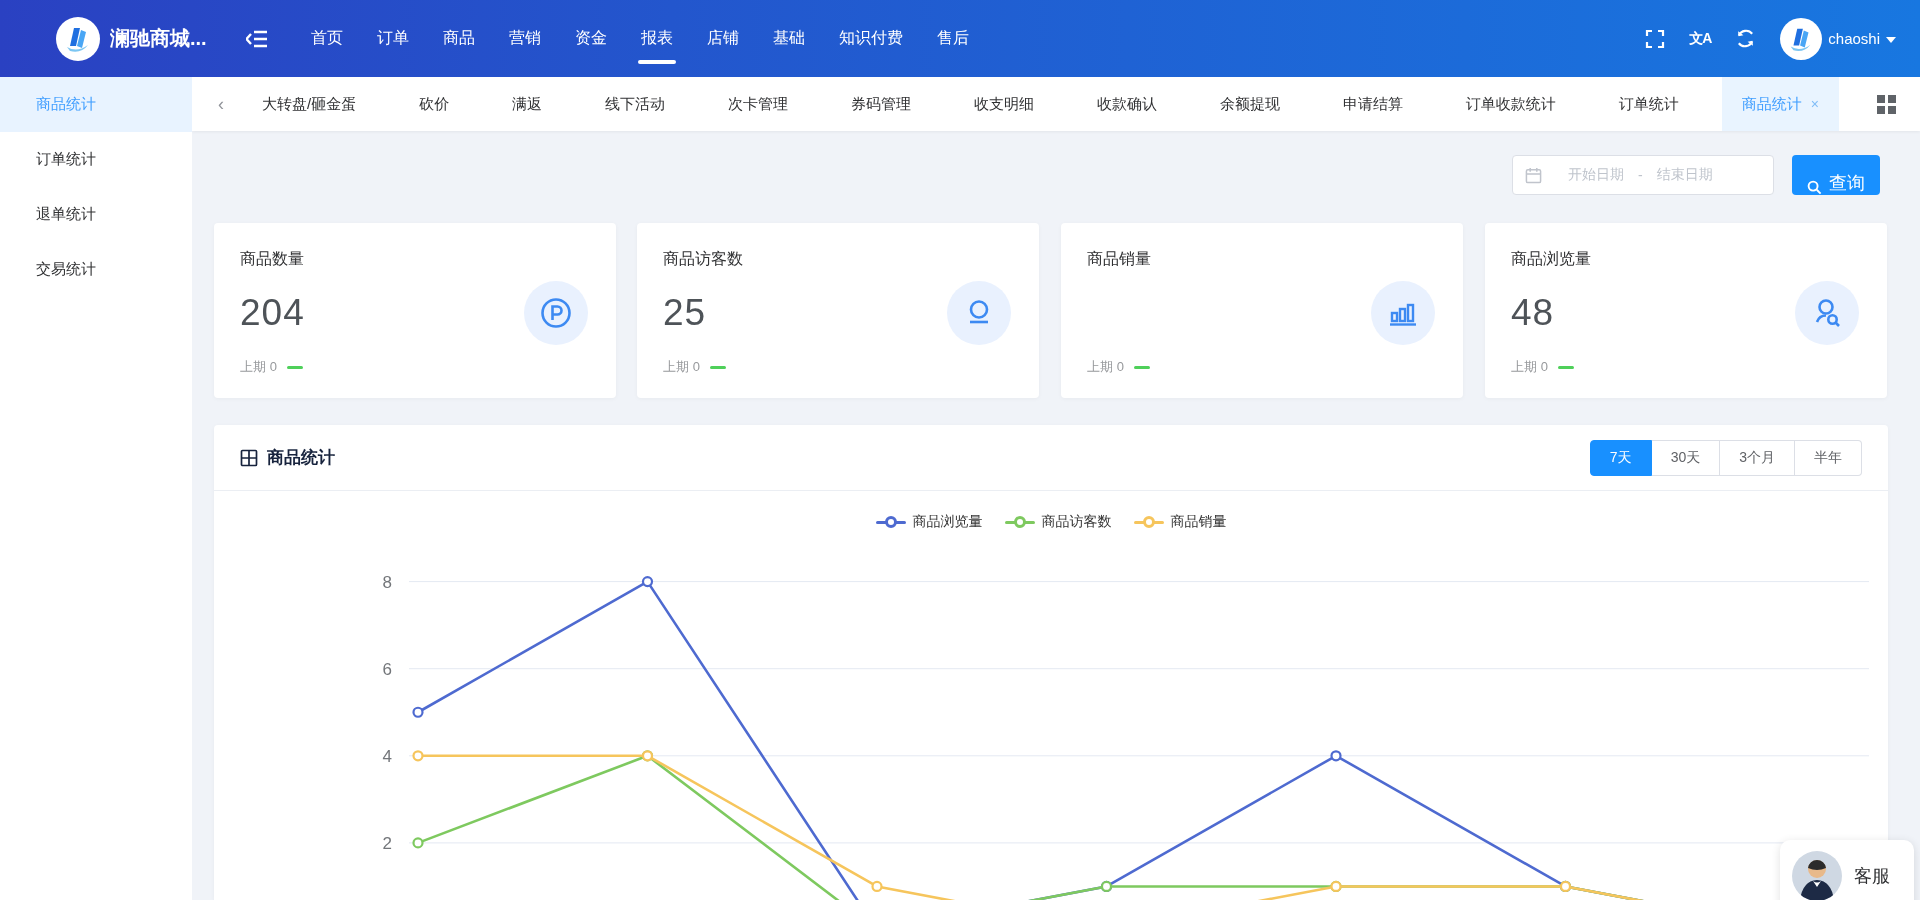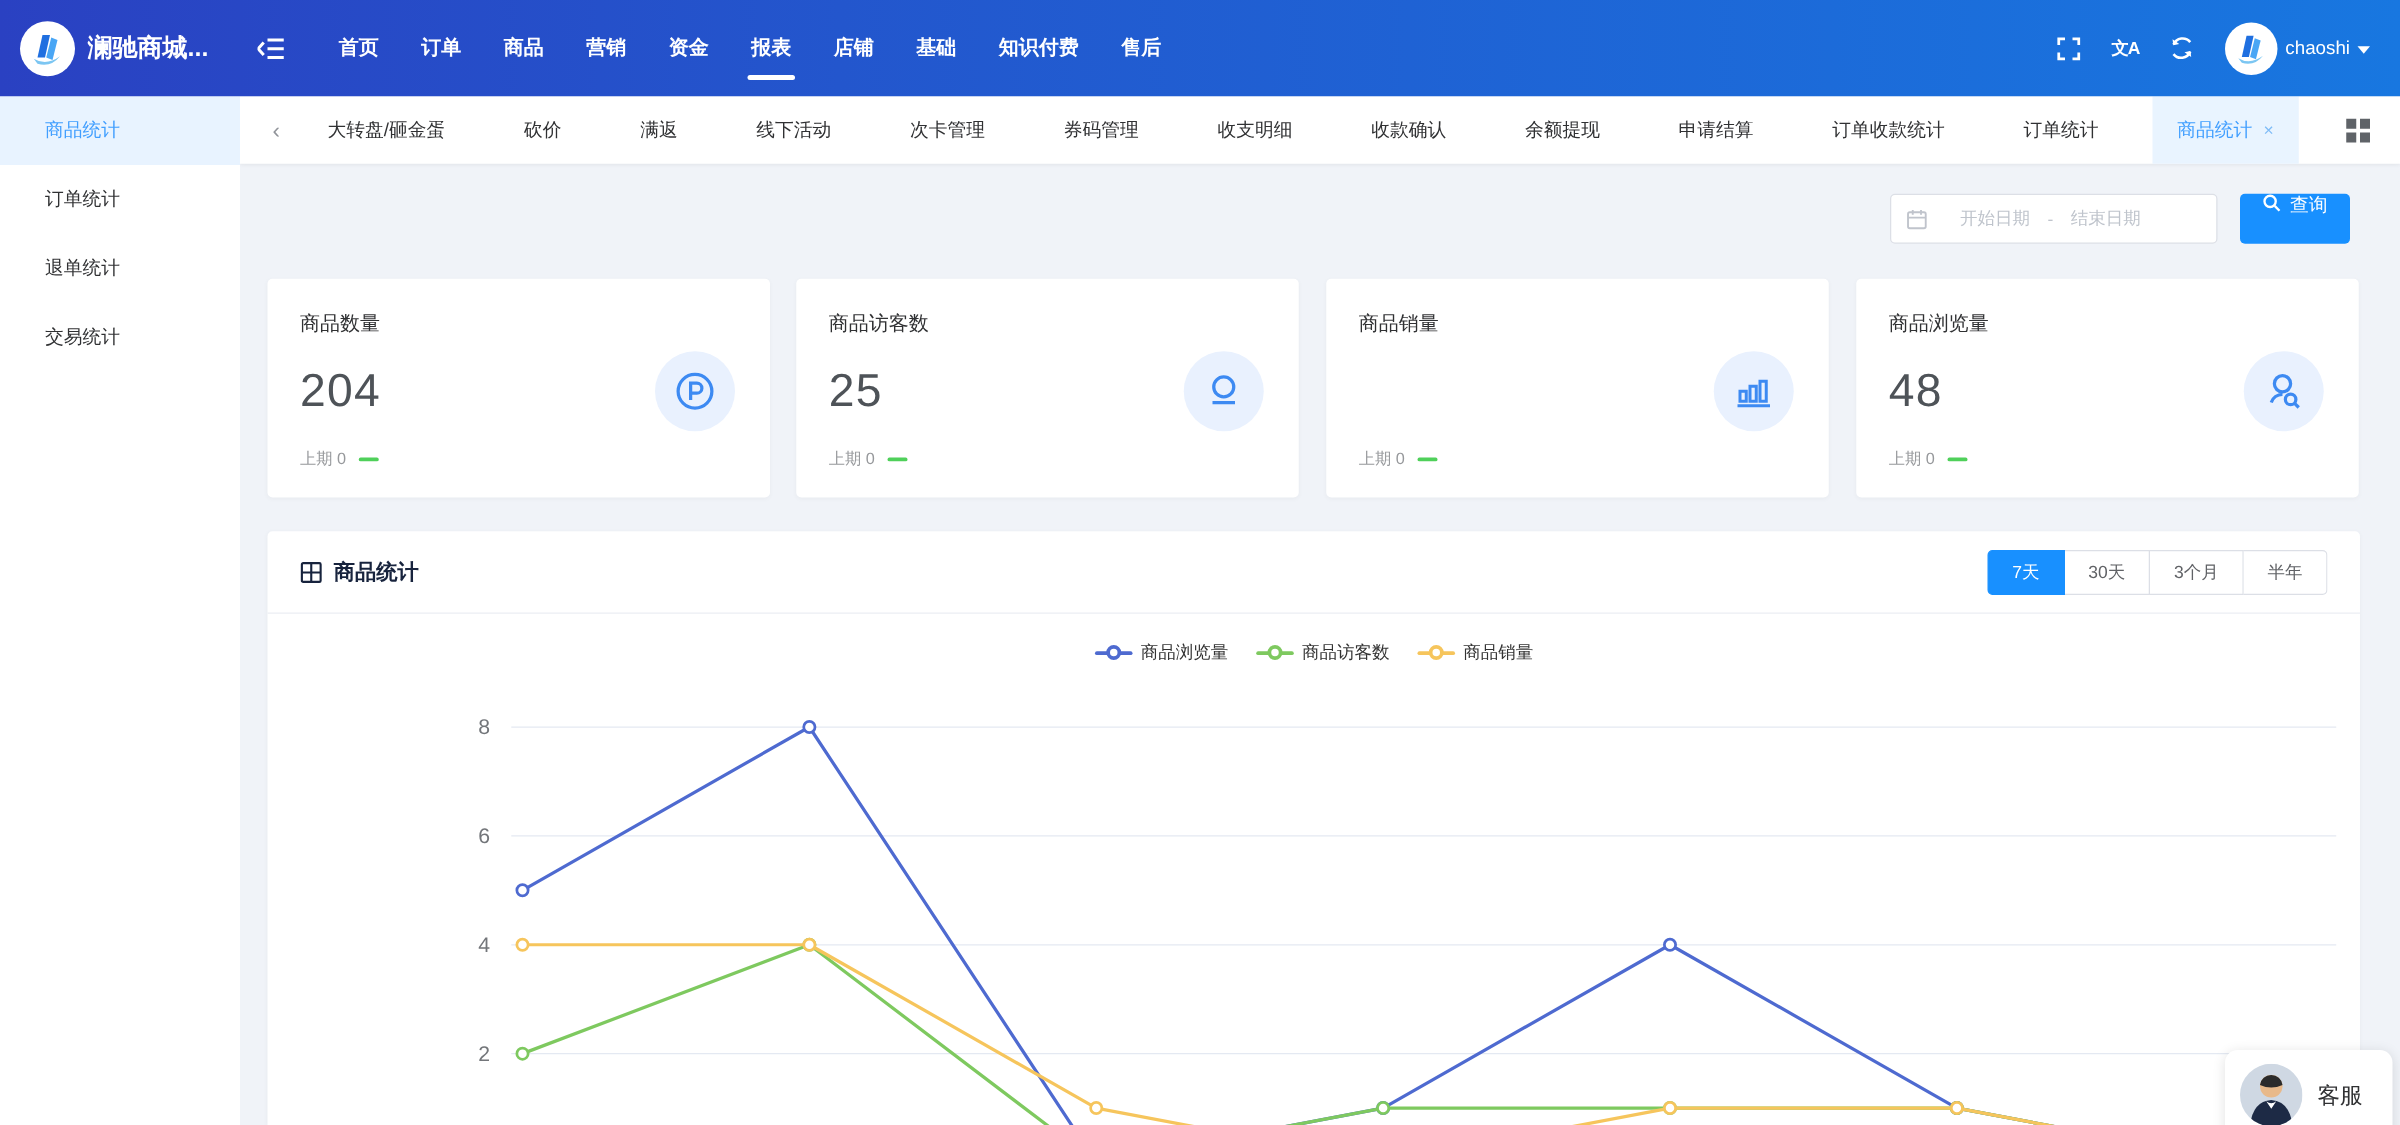--- a/index.html
+++ b/index.html
@@ -4,29 +4,29 @@
 <style>
   * { margin:0; padding:0; box-sizing:border-box; }
   html,body { width:1920px; height:900px; overflow:hidden; background:#f0f3f8;
               font-family:"Liberation Sans","DejaVu Sans",sans-serif; }
   .page { position:relative; width:1920px; height:900px; overflow:hidden; }
 
   
   .navbar { position:absolute; top:0; left:0; width:1920px; height:77px;
             background:linear-gradient(90deg,#2a41c2 0%,#2356cd 35%,#1877e0 100%);
             display:flex; align-items:center; color:#fff; z-index:30; }
-  .brand { display:flex; align-items:center; width:196px; padding-left:16px; }
+  .brand { display:flex; align-items:center; width:196px; padding-left:16px;margin-left:40px; }
   .logo-circle { width:44px; height:44px; border-radius:50%; background:#fff;
                  display:flex; align-items:center; justify-content:center; flex:0 0 44px; }
   .brand-name { font-size:20px; font-weight:bold; margin-left:10px; white-space:nowrap;
                 overflow:hidden; }
   .fold-icon { margin:0 26px 0 10px; cursor:pointer; display:flex; }
   .nav-menu { display:flex; align-items:center; height:100%; }
   .nav-item { position:relative; height:100%; display:flex; align-items:center;
-              padding:16px 17px; font-size:16px; font-weight:bold; cursor:pointer; }
+              padding:16px 17px; font-size:16px; font-weight:normal; cursor:pointer; }
   .nav-item.active::after { content:""; position:absolute; left:50%; transform:translateX(-50%);
               bottom:13px; width:38px; height:4px; background:#fff; border-radius:2px; }
   .nav-right { margin-left:auto; display:flex; align-items:center; gap:24px; padding-right:24px; }
   .nav-icon { cursor:pointer; display:flex; align-items:center; }
   .trans-icon { font-size:14px; font-weight:bold; letter-spacing:-1px;text-align:right; }
   .avatar-circle { width:42px; height:42px; border-radius:50%; background:#fff;
                    display:flex; align-items:center; justify-content:center; }
   .user { display:flex; align-items:center; gap:6px; cursor:pointer; font-size:15px; }
   .caret-down { width:0; height:0; border-left:5px solid transparent; border-right:5px solid transparent;
                 border-top:6px solid #fff; margin-top:2px; }
@@ -53,22 +53,22 @@
 
   
   .date-range { position:absolute; top:155px; left:1512px; width:262px; height:40px; background:#fff;
                 border:1px solid #dcdfe6; border-radius:4px; display:flex; align-items:center;
                 padding:0 12px; cursor:pointer; }
   .date-range .ph { color:#bfc4cc; font-size:14px; }
   .date-range .sep { color:#bfc4cc; font-size:14px; margin:0 14px; }
   .date-range .cal { margin-right:12px; display:flex; }
   .date-range .start { margin-left:14px; }
   .query-btn { position:absolute; top:155px; left:1792px; width:88px; height:40px; background:#1890ff;
-               color:#fff; border:none; border-radius:4px; font-size:15px; cursor:pointer;
-               display:flex; align-items:flex-start; justify-content:center; gap:7px;
+               color:#fff; border:none; border-radius:4px; font-size:18px; cursor:pointer;
+               display:flex; align-items:flex-end; justify-content:center; gap:7px;
                font-family:inherit; }
 
   
   .card { position:absolute; top:223px; width:402px; height:175px; background:#fff; border-radius:4px;
           box-shadow:0 1px 4px rgba(0,0,0,.04); padding:26px 26px 0 26px; }
   .card-title { font-size:16px; color:#303133; }
   .card-value { font-size:37px; color:#4e5358; margin-top:22px; letter-spacing:1px; }
   .card-prev { position:absolute; left:26px; bottom:22px; font-size:13px; color:#97999c;
                display:flex; align-items:center; gap:10px; }
   .green-dash { display:inline-block; width:16px; height:3px; background:#4fd05a; border-radius:2px; }

